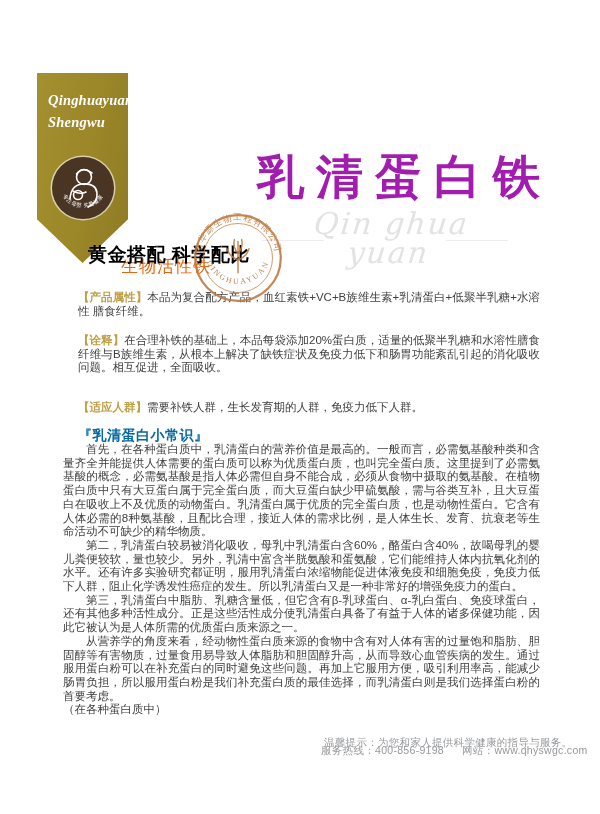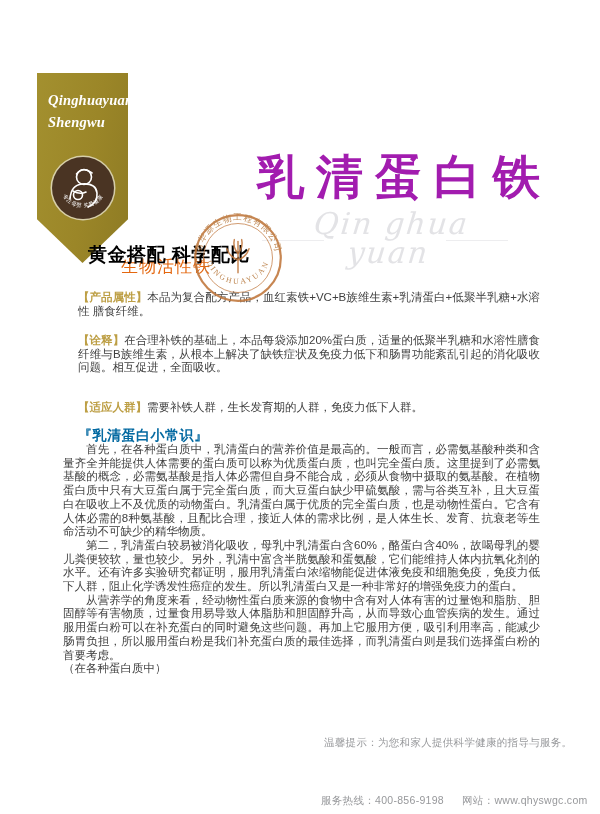--- a/index.html
+++ b/index.html
@@ -82,21 +82,21 @@
   }
   .k-body p { text-indent:2em; }
   .k-body p.no-indent { text-indent:0; }
 
   
   .footer-tip {
     position:absolute; left:324px; top:736px;
     font-size:10.5px; color:#97989b; letter-spacing:0.3px; white-space:nowrap;
   }
   .footer-contact {
-    position:absolute; left:321px; top:794px;
+    position:absolute; left:321px; top:744px;
     font-size:10.5px; color:#97989b; letter-spacing:0.3px; white-space:nowrap;
   }
   .footer-contact .gap { display:inline-block; width:18px; }
 </style>
 </head>
 <body>
 
 <div class="page">
 
   <div class="badge">
@@ -165,20 +165,21 @@
     <span class="lbl">【诠释】</span><span>在合理补铁的基础上，本品每袋添加20%蛋白质，适量的低聚半乳糖和水溶性膳食纤维与B族维生素，从根本上解决了缺铁症状及免疫力低下和肠胃功能紊乱引起的消化吸收问题。相互促进，全面吸收。</span>
   </div>
   <div class="section" id="sec-target">
     <span class="lbl">【适应人群】</span><span>需要补铁人群，生长发育期的人群，免疫力低下人群。</span>
   </div>
 
   <div class="k-heading">『乳清蛋白小常识』</div>
   <div class="k-body">
     <p>首先，在各种蛋白质中，乳清蛋白的营养价值是最高的。一般而言，必需氨基酸种类和含量齐全并能提供人体需要的蛋白质可以称为优质蛋白质，也叫完全蛋白质。这里提到了必需氨基酸的概念，必需氨基酸是指人体必需但自身不能合成，必须从食物中摄取的氨基酸。在植物蛋白质中只有大豆蛋白属于完全蛋白质，而大豆蛋白缺少甲硫氨酸，需与谷类互补，且大豆蛋白在吸收上不及优质的动物蛋白。乳清蛋白属于优质的完全蛋白质，也是动物性蛋白。它含有人体必需的8种氨基酸，且配比合理，接近人体的需求比例，是人体生长、发育、抗衰老等生命活动不可缺少的精华物质。</p>
     <p>第二，乳清蛋白较易被消化吸收，母乳中乳清蛋白含60%，酪蛋白含40%，故喝母乳的婴儿粪便较软，量也较少。另外，乳清中富含半胱氨酸和蛋氨酸，它们能维持人体内抗氧化剂的水平。还有许多实验研究都证明，服用乳清蛋白浓缩物能促进体液免疫和细胞免疫，免疫力低下人群，阻止化学诱发性癌症的发生。所以乳清蛋白又是一种非常好的增强免疫力的蛋白。</p>
+    <p>第三，乳清蛋白中脂肪、乳糖含量低，但它含有β-乳球蛋白、α-乳白蛋白、免疫球蛋白，还有其他多种活性成分。正是这些活性成分使乳清蛋白具备了有益于人体的诸多保健功能，因此它被认为是人体所需的优质蛋白质来源之一。</p>
     <p>从营养学的角度来看，经动物性蛋白质来源的食物中含有对人体有害的过量饱和脂肪、胆固醇等有害物质，过量食用易导致人体脂肪和胆固醇升高，从而导致心血管疾病的发生。通过服用蛋白粉可以在补充蛋白的同时避免这些问题。再加上它服用方便，吸引利用率高，能减少肠胃负担，所以服用蛋白粉是我们补充蛋白质的最佳选择，而乳清蛋白则是我们选择蛋白粉的首要考虑。</p>
     <p class="no-indent">（在各种蛋白质中）</p>
   </div>
 
   <div class="footer-tip">温馨提示：为您和家人提供科学健康的指导与服务。</div>
   <div class="footer-contact">
     <span>服务热线：</span><span>400-856-9198</span><span class="gap"></span><span>网站：</span><span>www.qhyswgc.com</span>
   </div>
 
 </div>

